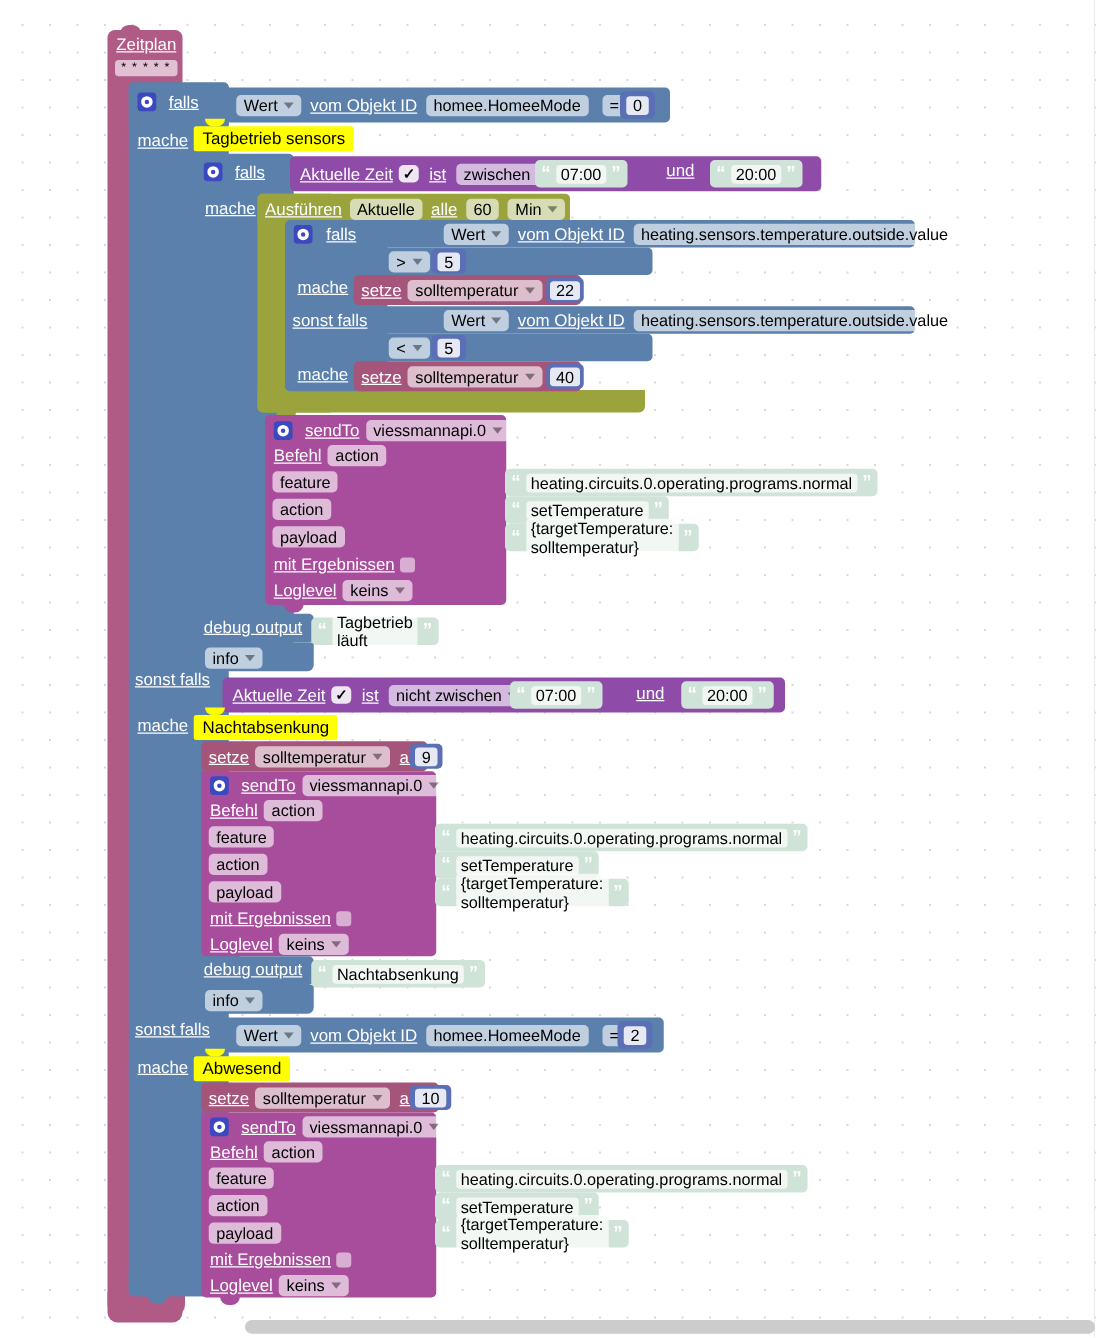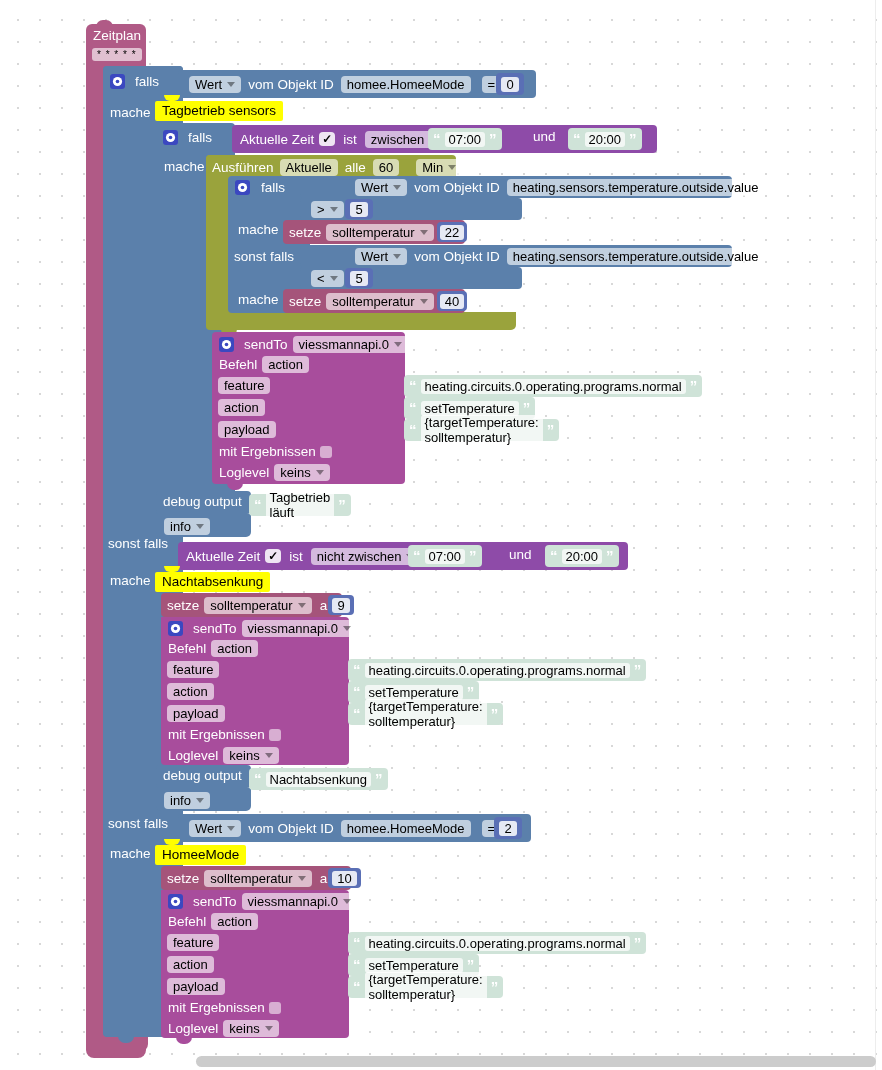--- a/index.html
+++ b/index.html
@@ -21,21 +21,21 @@
   .edge-line {
     position: absolute; top: 0; right: 6px;
     width: 1px; height: 1070px;
     background: #ededed;
   }
 
   
   .blk { position: absolute; }
   .body { position: absolute; border-radius: 4px; }
   .row { position: absolute; display: flex; align-items: center; white-space: nowrap; }
-  .lbl { color: #ffffff; font-size: 13.5px; line-height: 15px; }
+  .lbl { color: #ffffff; font-size: 13.5px; line-height: 15px; text-decoration: underline; }
 
   
   .pill {
     display: inline-flex; align-items: center;
     border-radius: 4px; padding: 1px 6px;
     font-size: 13px; color: #000;
     background: rgba(255,255,255,0.62);
     margin: 0 3px;
   }
   .pill.drop::after {
@@ -228,21 +228,21 @@
   <div class="blk">
     <div class="body" style="left:206px; top:155px; width:62px; height:175px; background:#9aa33c;"></div>
     <div class="body" style="left:206px; top:155px; width:250px; height:23px; background:#9aa33c; border-radius:4px 4px 0 0;"></div>
     <div class="body" style="left:206px; top:312px; width:310px; height:18px; background:#9aa33c; border-radius:0 0 5px 5px;"></div>
     <div style="position:absolute; left:221px; top:329px; width:16px; height:7px; background:#9aa33c; border-radius:0 0 7px 7px;"></div>
     <div class="row" style="left:212px; top:158px; height:18px;justify-content:space-between;">
       <span class="lbl">Ausführen</span>
       <span class="pill" style="margin-left:6px;">Aktuelle</span>
       <span class="lbl" style="margin:0 4px;">alle</span>
       <span class="pill">60</span>
-      <span class="pill drop" style="margin-left:14px;">Min</span>
+      <span class="pill drop" style="margin-left:4px;">Min</span>
       <span class="lbl" style="margin-left:5px;">ms</span>
     </div>
   </div>
 
   <div class="blk">
     <div class="body" style="left:228px; top:176px; width:82px; height:137px; background:#5b80ab;"></div>
     <div class="row" style="left:235px; top:180px;">
       <span class="gear">
         <svg width="11" height="11" viewBox="0 0 11 11" aria-hidden="true">
           <circle cx="5.5" cy="5.5" r="4.6" fill="#ffffff"></circle>
@@ -499,21 +499,21 @@
       <span class="pill drop">Wert</span>
       <span class="lbl" style="margin:0 4px;">vom Objekt ID</span>
       <span class="pill">homee.HomeeMode</span>
       <span class="pill drop" style="margin-left:8px;">=</span>
     </div>
     <div class="num" style="left:494px; top:817px; width:28px;">
       <span>2</span>
     </div>
   </div>
 
-  <div class="note" style="left:155px; top:845px;">HomeeMode</div>
+  <div class="note" style="left:155px; top:845px;">Abwesend</div>
 
   <div class="blk">
     <div class="body" style="left:161px; top:866px; width:190px; height:24px; background:#a5547a;"></div>
     <div class="row" style="left:167px; top:869px; height:18px;">
       <span class="lbl">setze</span>
       <span class="pill drop" style="margin-left:5px;">solltemperatur</span>
       <span class="lbl" style="margin-left:5px;">auf</span>
     </div>
     <div class="num" style="left:328px; top:868px; width:33px; height:20px;">
       <span>10</span>

